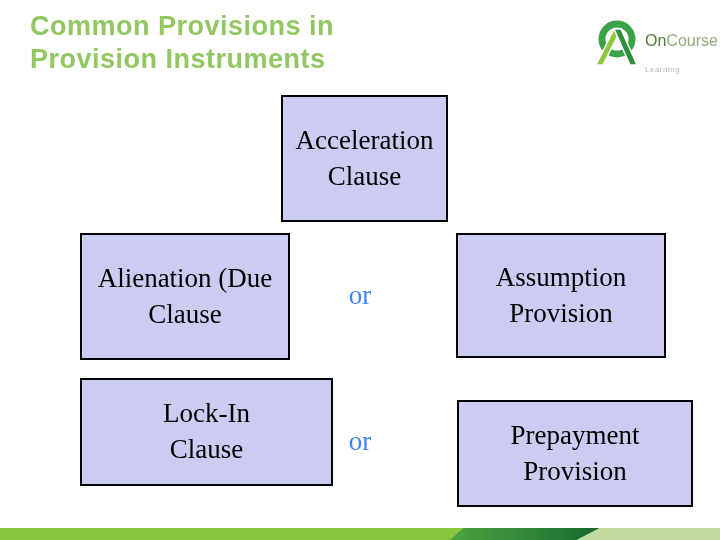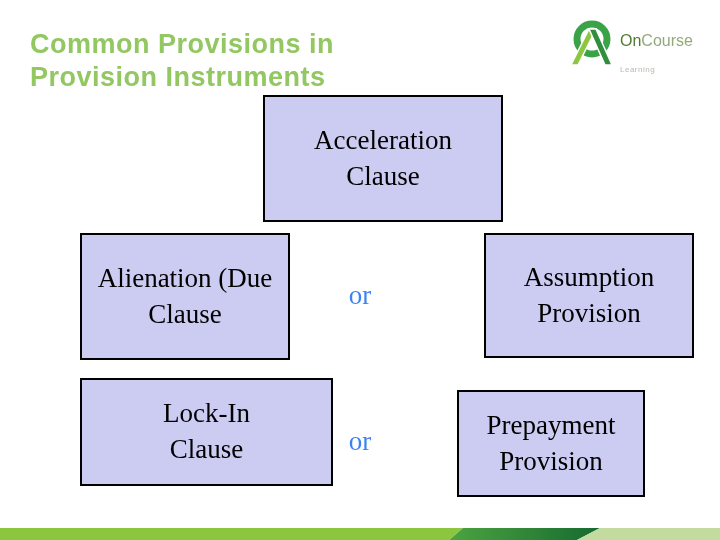--- a/index.html
+++ b/index.html
@@ -15,27 +15,26 @@
   
   .title {
     position: absolute;
     left: 30px;
     top: 10px;
     font-weight: bold;
     font-size: 27px;
     line-height: 1.22;
     color: #92c762;
     letter-spacing: 0.5px;
-    margin-top: 18px;
   }
 
   
   .logo {
     position: absolute;
-    left: 564px;
+    left: 589px;
     top: 16px;
     display: flex;
     align-items: center;
   }
   .logo-text { margin-left: 2px; margin-top: 14px; }
   .logo-brand {
     font-size: 16px;
     line-height: 1;
     font-family: "Liberation Sans", sans-serif;
   }
@@ -59,25 +58,25 @@
     align-items: center;
     justify-content: center;
     font-family: "Liberation Serif", serif;
     font-size: 27px;
     line-height: 1.33;
     color: #000000;
     text-align: center;
   }
   .dbox span { white-space: nowrap; }
 
-  .box-acceleration { left: 263px; top: 95px;  width: 240px; height: 127px; }
+  .box-acceleration { left: 281px; top: 95px;  width: 167px; height: 127px; }
   .box-alienation   { left: 80px;  top: 233px; width: 210px; height: 127px; text-align: right; }
-  .box-assumption   { left: 484px; top: 233px; width: 210px; height: 125px; }
+  .box-assumption   { left: 456px; top: 233px; width: 210px; height: 125px; }
   .box-lockin       { left: 80px;  top: 378px; width: 253px; height: 108px; }
-  .box-prepayment   { left: 457px; top: 390px; width: 188px; height: 107px; }
+  .box-prepayment   { left: 457px; top: 400px; width: 236px; height: 107px; }
 
   .or-label {
     position: absolute;
     width: 60px;
     text-align: center;
     font-family: "Liberation Serif", serif;
     font-size: 27px;
     color: #3b82f6;
   }
   .or-1 { left: 330px; top: 280px; }

